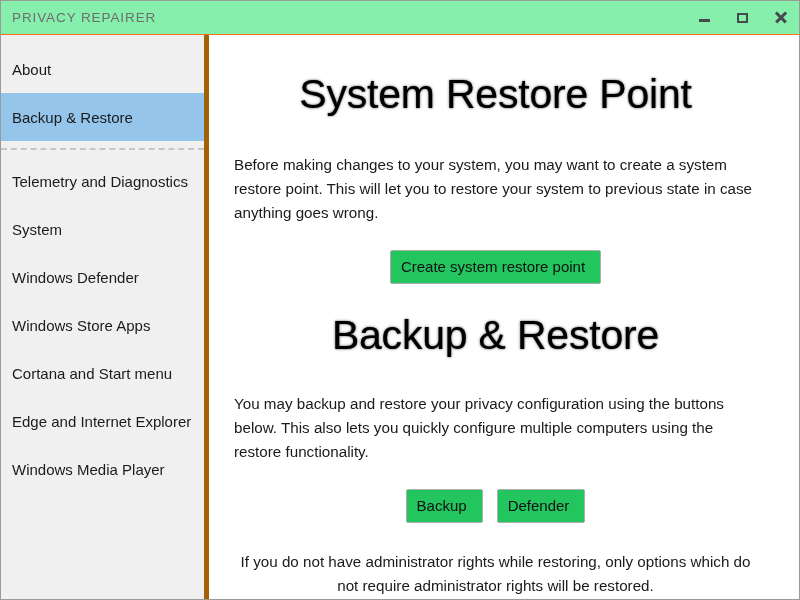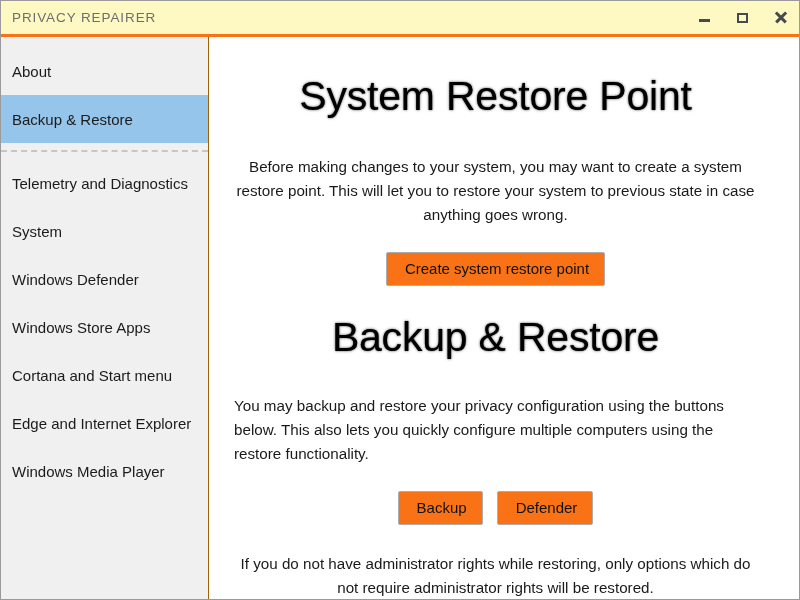--- a/index.html
+++ b/index.html
@@ -23,22 +23,22 @@
     border: 1px solid #9a9a9a;
     background: #ffffff;
     display: flex;
     flex-direction: column;
   }
 
   
   .titlebar {
     height: 33px;
     flex: 0 0 33px;
-    background: #fef9c3;
-    border-bottom: 3px solid #f97316;
+    background: #86efac;
+    border-bottom: 1px solid #f97316;
     display: flex;
     align-items: center;
     justify-content: space-between;
     user-select: none;
   }
   .title-text {
     font-size: 13.5px;
     color: #6e6e6e;
     letter-spacing: 0.9px;
     padding-left: 11px;
@@ -90,21 +90,21 @@
     flex: 1 1 auto;
     display: flex;
     min-height: 0;
   }
 
   
   .sidebar {
     width: 208px;
     flex: 0 0 208px;
     background: #f0f0f0;
-    border-right: 1px solid #a16207;
+    border-right: 5px solid #a16207;
     padding-top: 10px;
     box-sizing: border-box;
     overflow: hidden;
   }
   .nav-item {
     height: 48px;
     display: flex;
     align-items: center;
     padding-left: 11px;
     box-sizing: border-box;
@@ -142,40 +142,40 @@
   }
   .title-restore-point { padding-top: 32px; }
   .title-backup-restore { padding-top: 24px; }
 
   .para {
     font-size: 15.2px;
     line-height: 24px;
     color: #1a1a1a;
     margin: 0;
   }
-  .para-1 { padding-top: 31px; text-align: center; }
+  .para-1 { padding-top: 31px; }
   .para-2 { padding-top: 29px; }
   .para-3 { padding-top: 27px; text-align: center; }
 
   .btn-row {
     display: flex;
     justify-content: center;
     gap: 14px;
   }
   .btn-row-1 { padding-top: 25px; }
   .btn-row-2 { padding-top: 25px; justify-content: center; }
 
   .push-btn {
     font-family: "Liberation Sans", sans-serif;
     font-size: 15px;
     color: #111111;
-    background: #f97316;
+    background: #22c55e;
     border: 1px solid #adadad;
     border-radius: 2px;
-    padding: 8px 15px 9px 18px;
+    padding: 8px 15px 9px 10px;
     cursor: default;
     line-height: 1;
   }
 </style>
 </head>
 <body>
 
 <div class="window">
 
   <div class="titlebar">

